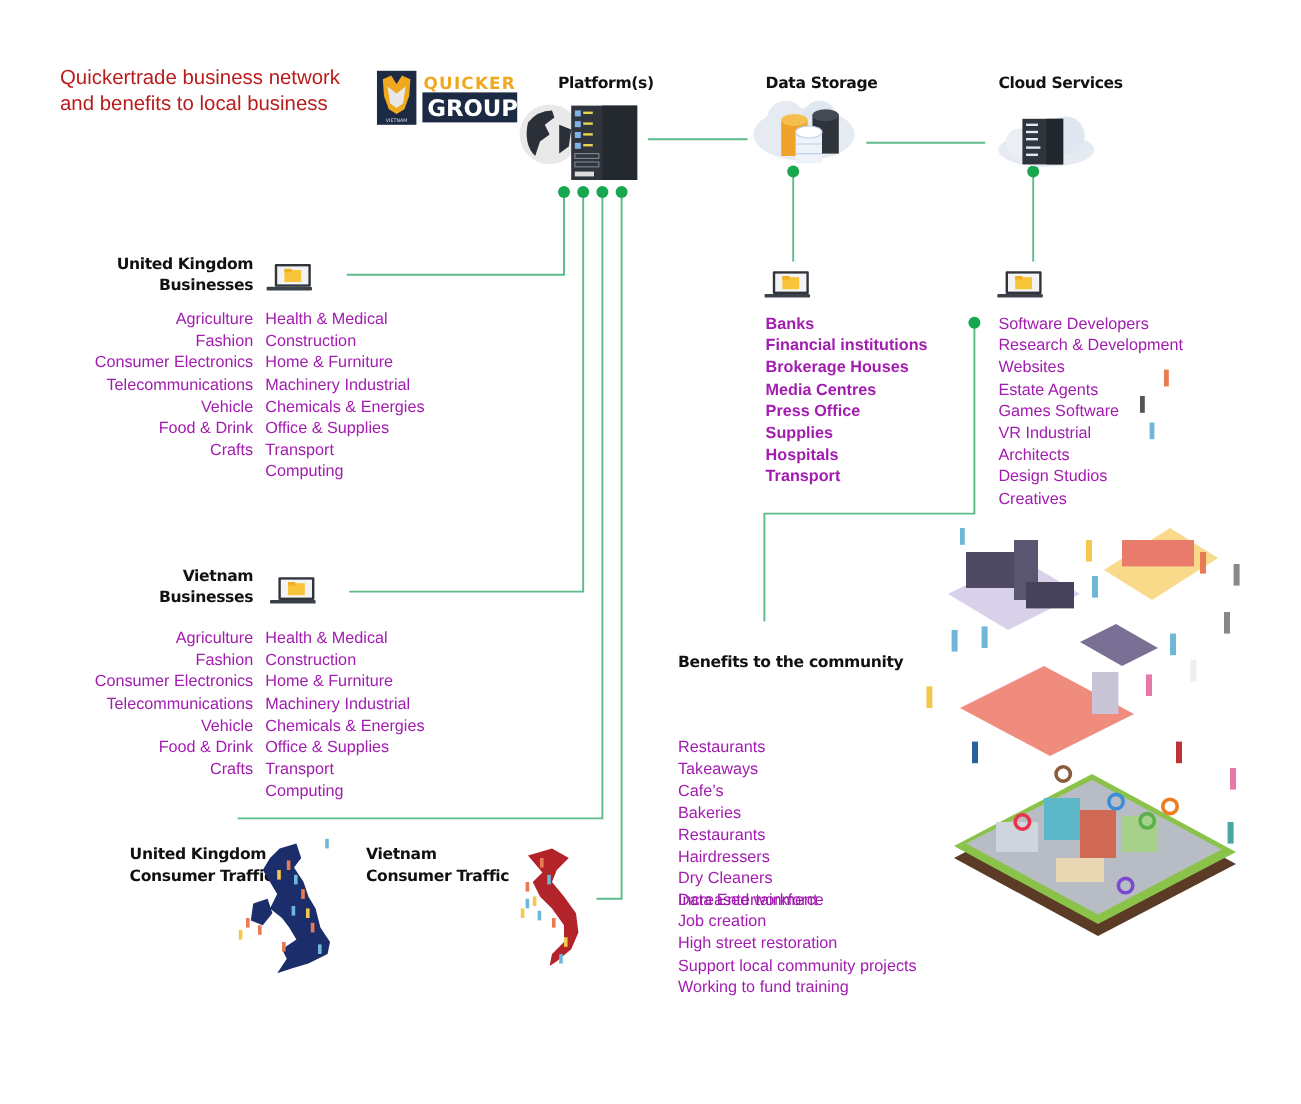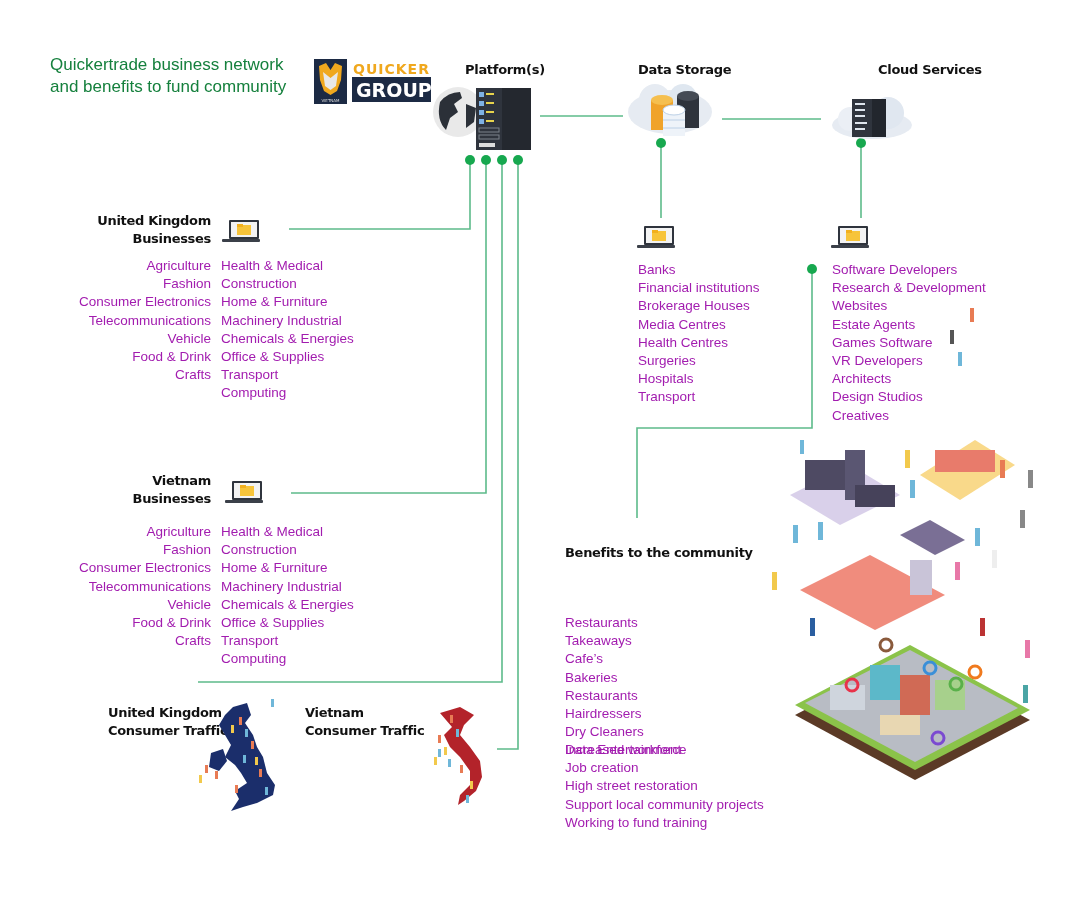--- a/index.html
+++ b/index.html
@@ -1,18 +1,18 @@
 <!DOCTYPE html>
 <html><head>
 <meta charset="utf-8">
 <style>
   html,body{margin:0;padding:0;background:#ffffff;}
   body{width:1084px;height:920px;position:relative;overflow:hidden;font-family:"DejaVu Sans","Liberation Sans",sans-serif;}
   .abs{position:absolute;}
-  .title{left:50px;top:54px;font-size:17px;line-height:22px;color:#15803d;font-family:"Liberation Sans",sans-serif;}
+  .title{left:50px;top:54px;font-size:17px;line-height:22px;color:#b91c1c;font-family:"Liberation Sans",sans-serif;}
   .heading{font-weight:bold;font-size:13px;color:#111;line-height:18px;font-family:"DejaVu Sans",sans-serif;letter-spacing:-0.3px;}
   .heading.right{text-align:right;}
   .list{font-size:13.5px;line-height:18.2px;color:#a21caf;font-family:"Liberation Sans",sans-serif;}
   .list div{white-space:nowrap;}
   .list.right{text-align:right;}
   svg.lines{position:absolute;left:0;top:0;}
   .logo{left:314px;top:58px;width:118px;height:48px;}
   .laptop{width:34px;height:22px;}
 </style>
 </head>
@@ -45,38 +45,38 @@
     <circle cx="502" cy="160" r="5"></circle>
     <circle cx="518" cy="160" r="5"></circle>
     <circle cx="661" cy="143" r="5"></circle>
     <circle cx="861" cy="143" r="5"></circle>
     <circle cx="812" cy="269" r="5"></circle>
   </g>
 </svg>
 
 <div class="abs title">
   <div>Quickertrade business network</div>
-  <div>and benefits to fund community</div>
+  <div>and benefits to local business</div>
 </div>
 
 <div class="abs logo">
   <svg width="118" height="48" viewBox="0 0 118 48">
     <rect x="0" y="1" width="33" height="45" fill="#1c2a44"></rect>
     <path d="M5 8 L12 5 L16.5 12 L21 5 L28 8 L27 22 L23 33 L16.5 37 L10 33 L6 22 Z" fill="#f0a81e"></path>
     <path d="M9 14 L16.5 20 L24 14 L22 28 L16.5 32 L11 28 Z" fill="#e8e8e8"></path>
     <text x="16.5" y="44" font-size="4" fill="#ddd" text-anchor="middle" font-family="DejaVu Sans, sans-serif">VIETNAM</text>
     <text x="39" y="16" font-size="14" font-weight="bold" fill="#f0a81e" font-family="DejaVu Sans, sans-serif" letter-spacing="1">QUICKER</text>
     <rect x="38" y="19" width="79" height="25" fill="#1c2a44"></rect>
     <text x="42" y="39" font-size="19" font-weight="bold" fill="#ffffff" font-family="DejaVu Sans, sans-serif">GROUP</text>
   </svg>
 </div>
 
 <div class="abs heading" style="left:465px;top:61px;">Platform(s)</div>
 <div class="abs heading" style="left:638px;top:61px;">Data Storage</div>
-<div class="abs heading" style="left:878px;top:61px;">Cloud Services</div>
+<div class="abs heading" style="left:832px;top:61px;">Cloud Services</div>
 
 <div class="abs" style="left:432px;top:84px;width:100px;height:70px;">
   <svg width="100" height="70" viewBox="0 0 100 70">
     <circle cx="26" cy="28" r="25" fill="#e9e9e9"></circle>
     <path d="M8 18 Q16 8 28 8 L30 14 L22 20 L26 28 L18 34 L14 46 Q4 36 8 18 Z" fill="#2b3038"></path>
     <path d="M34 20 L44 24 L42 38 L34 44 Z" fill="#2b3038"></path>
     <rect x="44" y="4" width="55" height="62" fill="#2f343d"></rect>
     <rect x="70" y="4" width="29" height="62" fill="#24282f"></rect>
     <g fill="#7fb2e5">
       <rect x="47" y="8" width="5" height="5"></rect>
@@ -209,38 +209,38 @@
     <div>Health &amp; Medical</div>
     <div>Construction</div>
     <div>Home &amp; Furniture</div>
     <div>Machinery Industrial</div>
     <div>Chemicals &amp; Energies</div>
     <div>Office &amp; Supplies</div>
     <div>Transport</div>
     <div>Computing</div>
   </div>
 
-<div class="abs list" style="left:638px;top:261px;">
+<div class="abs list" style="left:638px;top:261px;font-weight:bold;">
     <div>Banks</div>
     <div>Financial institutions</div>
     <div>Brokerage Houses</div>
     <div>Media Centres</div>
-    <div>Health Centres</div>
-    <div>Surgeries</div>
+    <div>Press Office</div>
+    <div>Supplies</div>
     <div>Hospitals</div>
     <div>Transport</div>
   </div>
 
 <div class="abs list" style="left:832px;top:261px;">
     <div>Software Developers</div>
     <div>Research &amp; Development</div>
     <div>Websites</div>
     <div>Estate Agents</div>
     <div>Games Software</div>
-    <div>VR Developers</div>
+    <div>VR Industrial</div>
     <div>Architects</div>
     <div>Design Studios</div>
     <div>Creatives</div>
   </div>
 
 <div class="abs heading" style="left:108px;top:704px;">
   <div>United Kingdom</div>
   <div>Consumer Traffic</div>
 </div>
 <div class="abs" style="left:195px;top:695px;width:95px;height:120px;">

